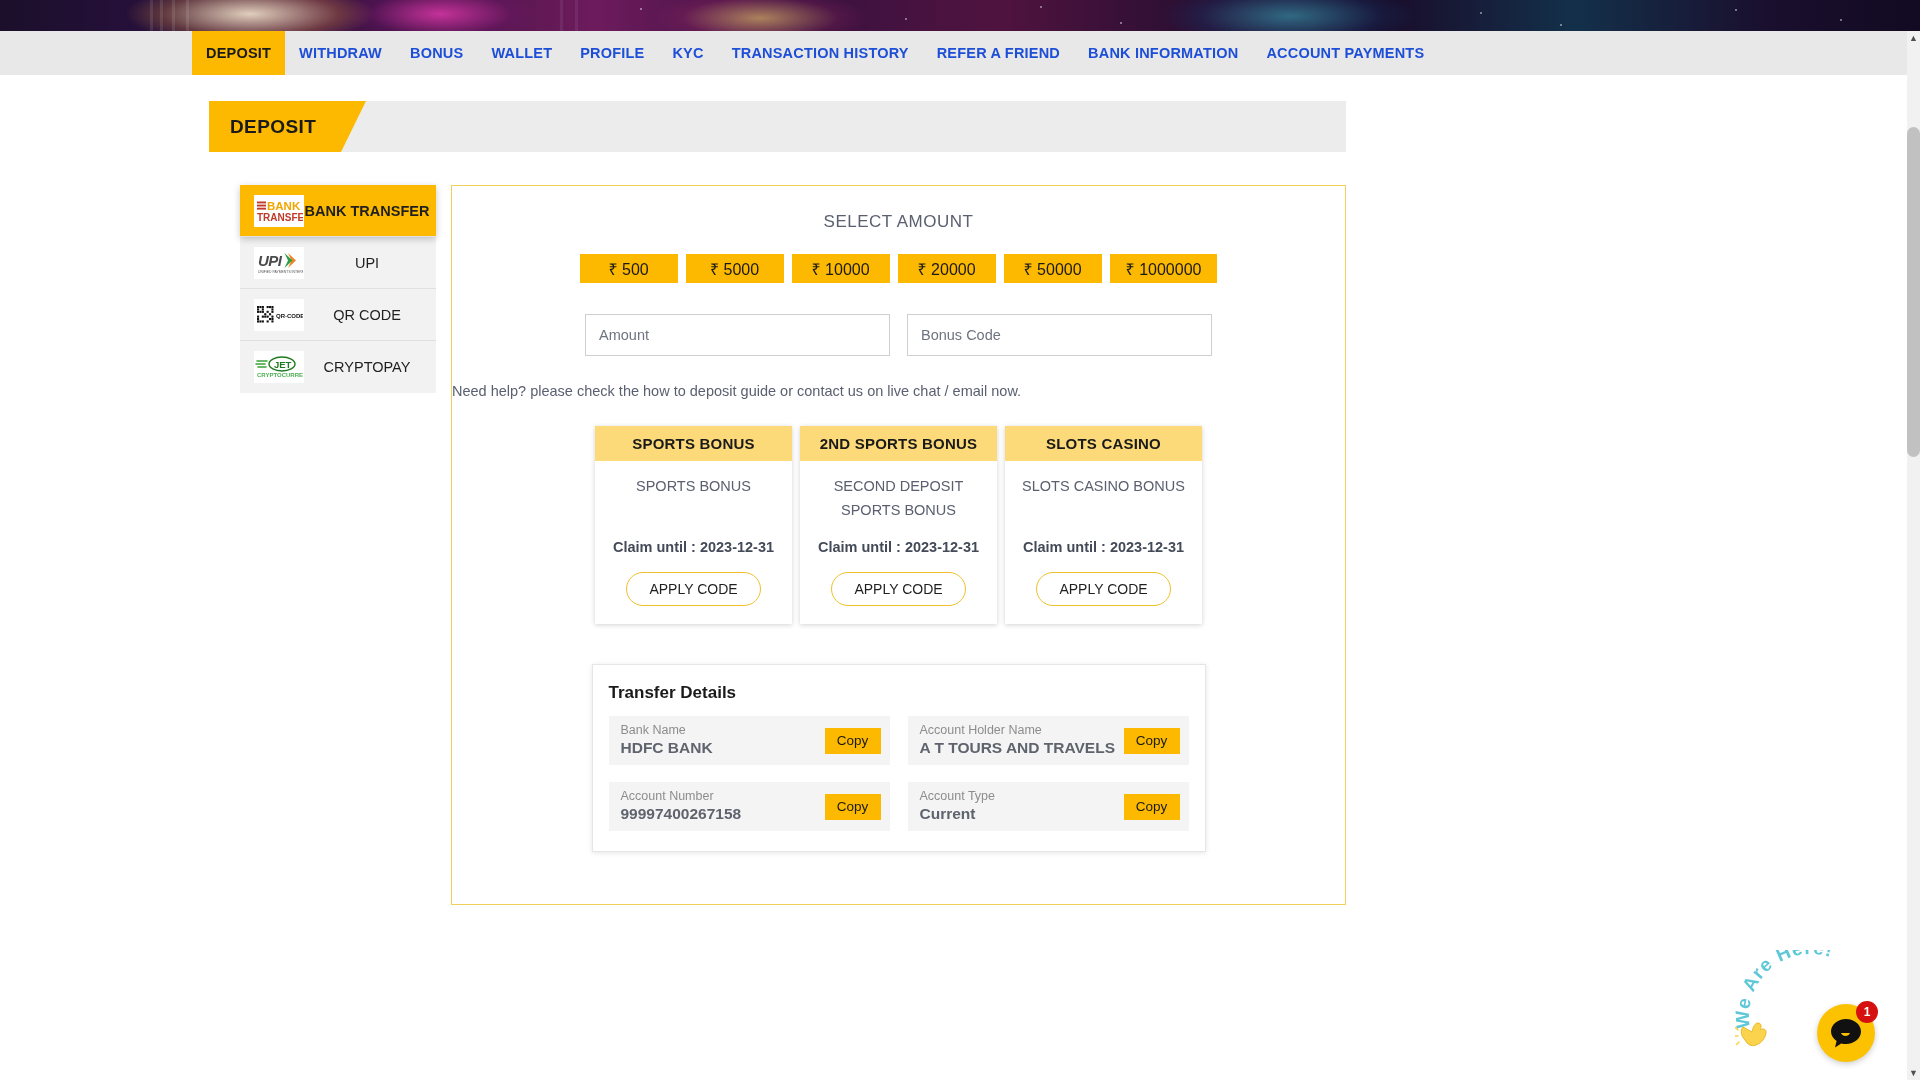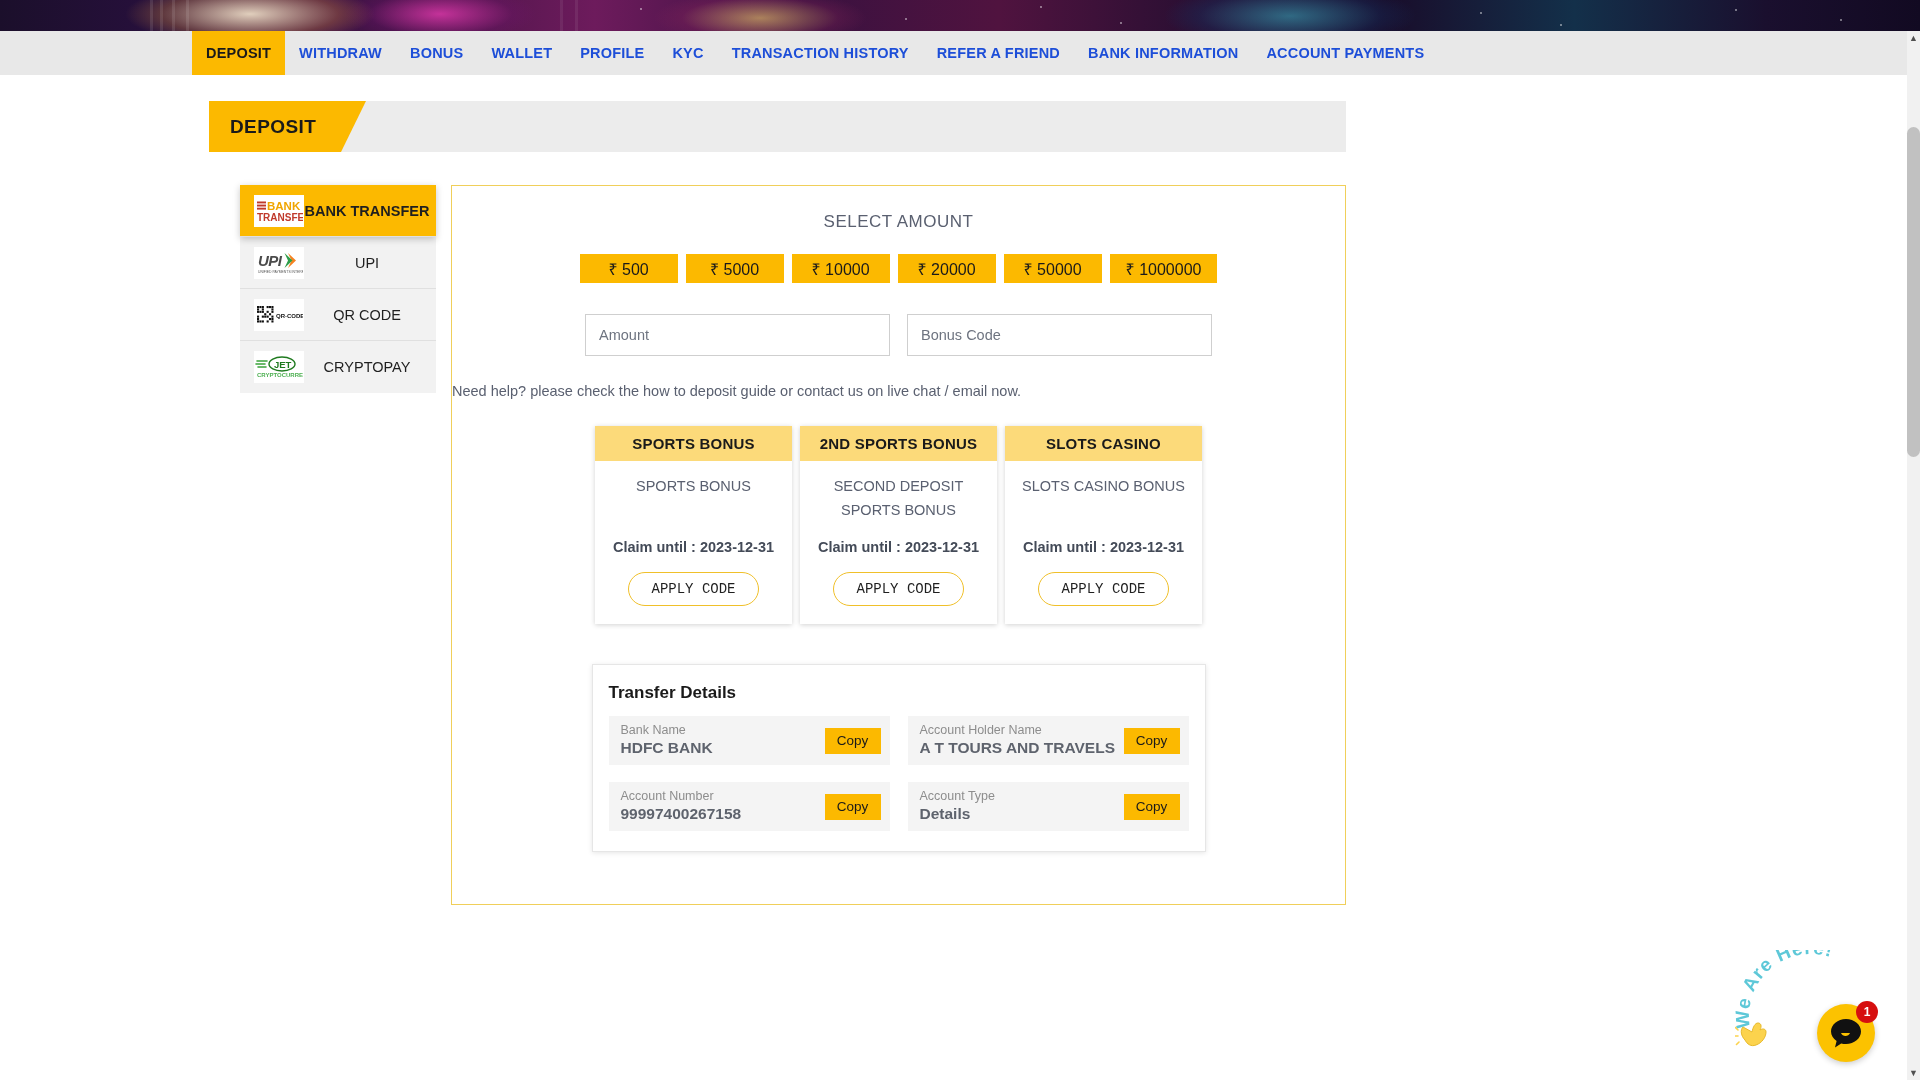--- a/index.html
+++ b/index.html
@@ -208,21 +208,21 @@
     color: #444b58;
   }
   .apply-btn {
     margin-top: 17px;
     display: inline-block;
     border: 1px solid #f0c02a;
     border-radius: 18px;
     background: #fff;
     color: #1f1f1f;
     font-size: 14px;
-    font-family: Liberation Mono, monospace;
+    font-family: Liberation Sans, sans-serif;
     padding: 8px 22px;
     cursor: pointer;
   }
 
   
   .transfer {
     margin: 40px auto 0;
     width: 614px;
     background: #fff;
     border: 1px solid #e6e6e6;
@@ -468,21 +468,21 @@
               <div class="td-cell">
                 <div class="td-texts">
                   <div class="td-label">Account Number</div>
                   <div class="td-value">99997400267158</div>
                 </div>
                 <button class="copy-btn">Copy</button>
               </div>
               <div class="td-cell">
                 <div class="td-texts">
                   <div class="td-label">Account Type</div>
-                  <div class="td-value">Details</div>
+                  <div class="td-value">Current</div>
                 </div>
                 <button class="copy-btn">Copy</button>
               </div>
             </div>
         </div>
 
       </div>
     </div>
   </div>
 

